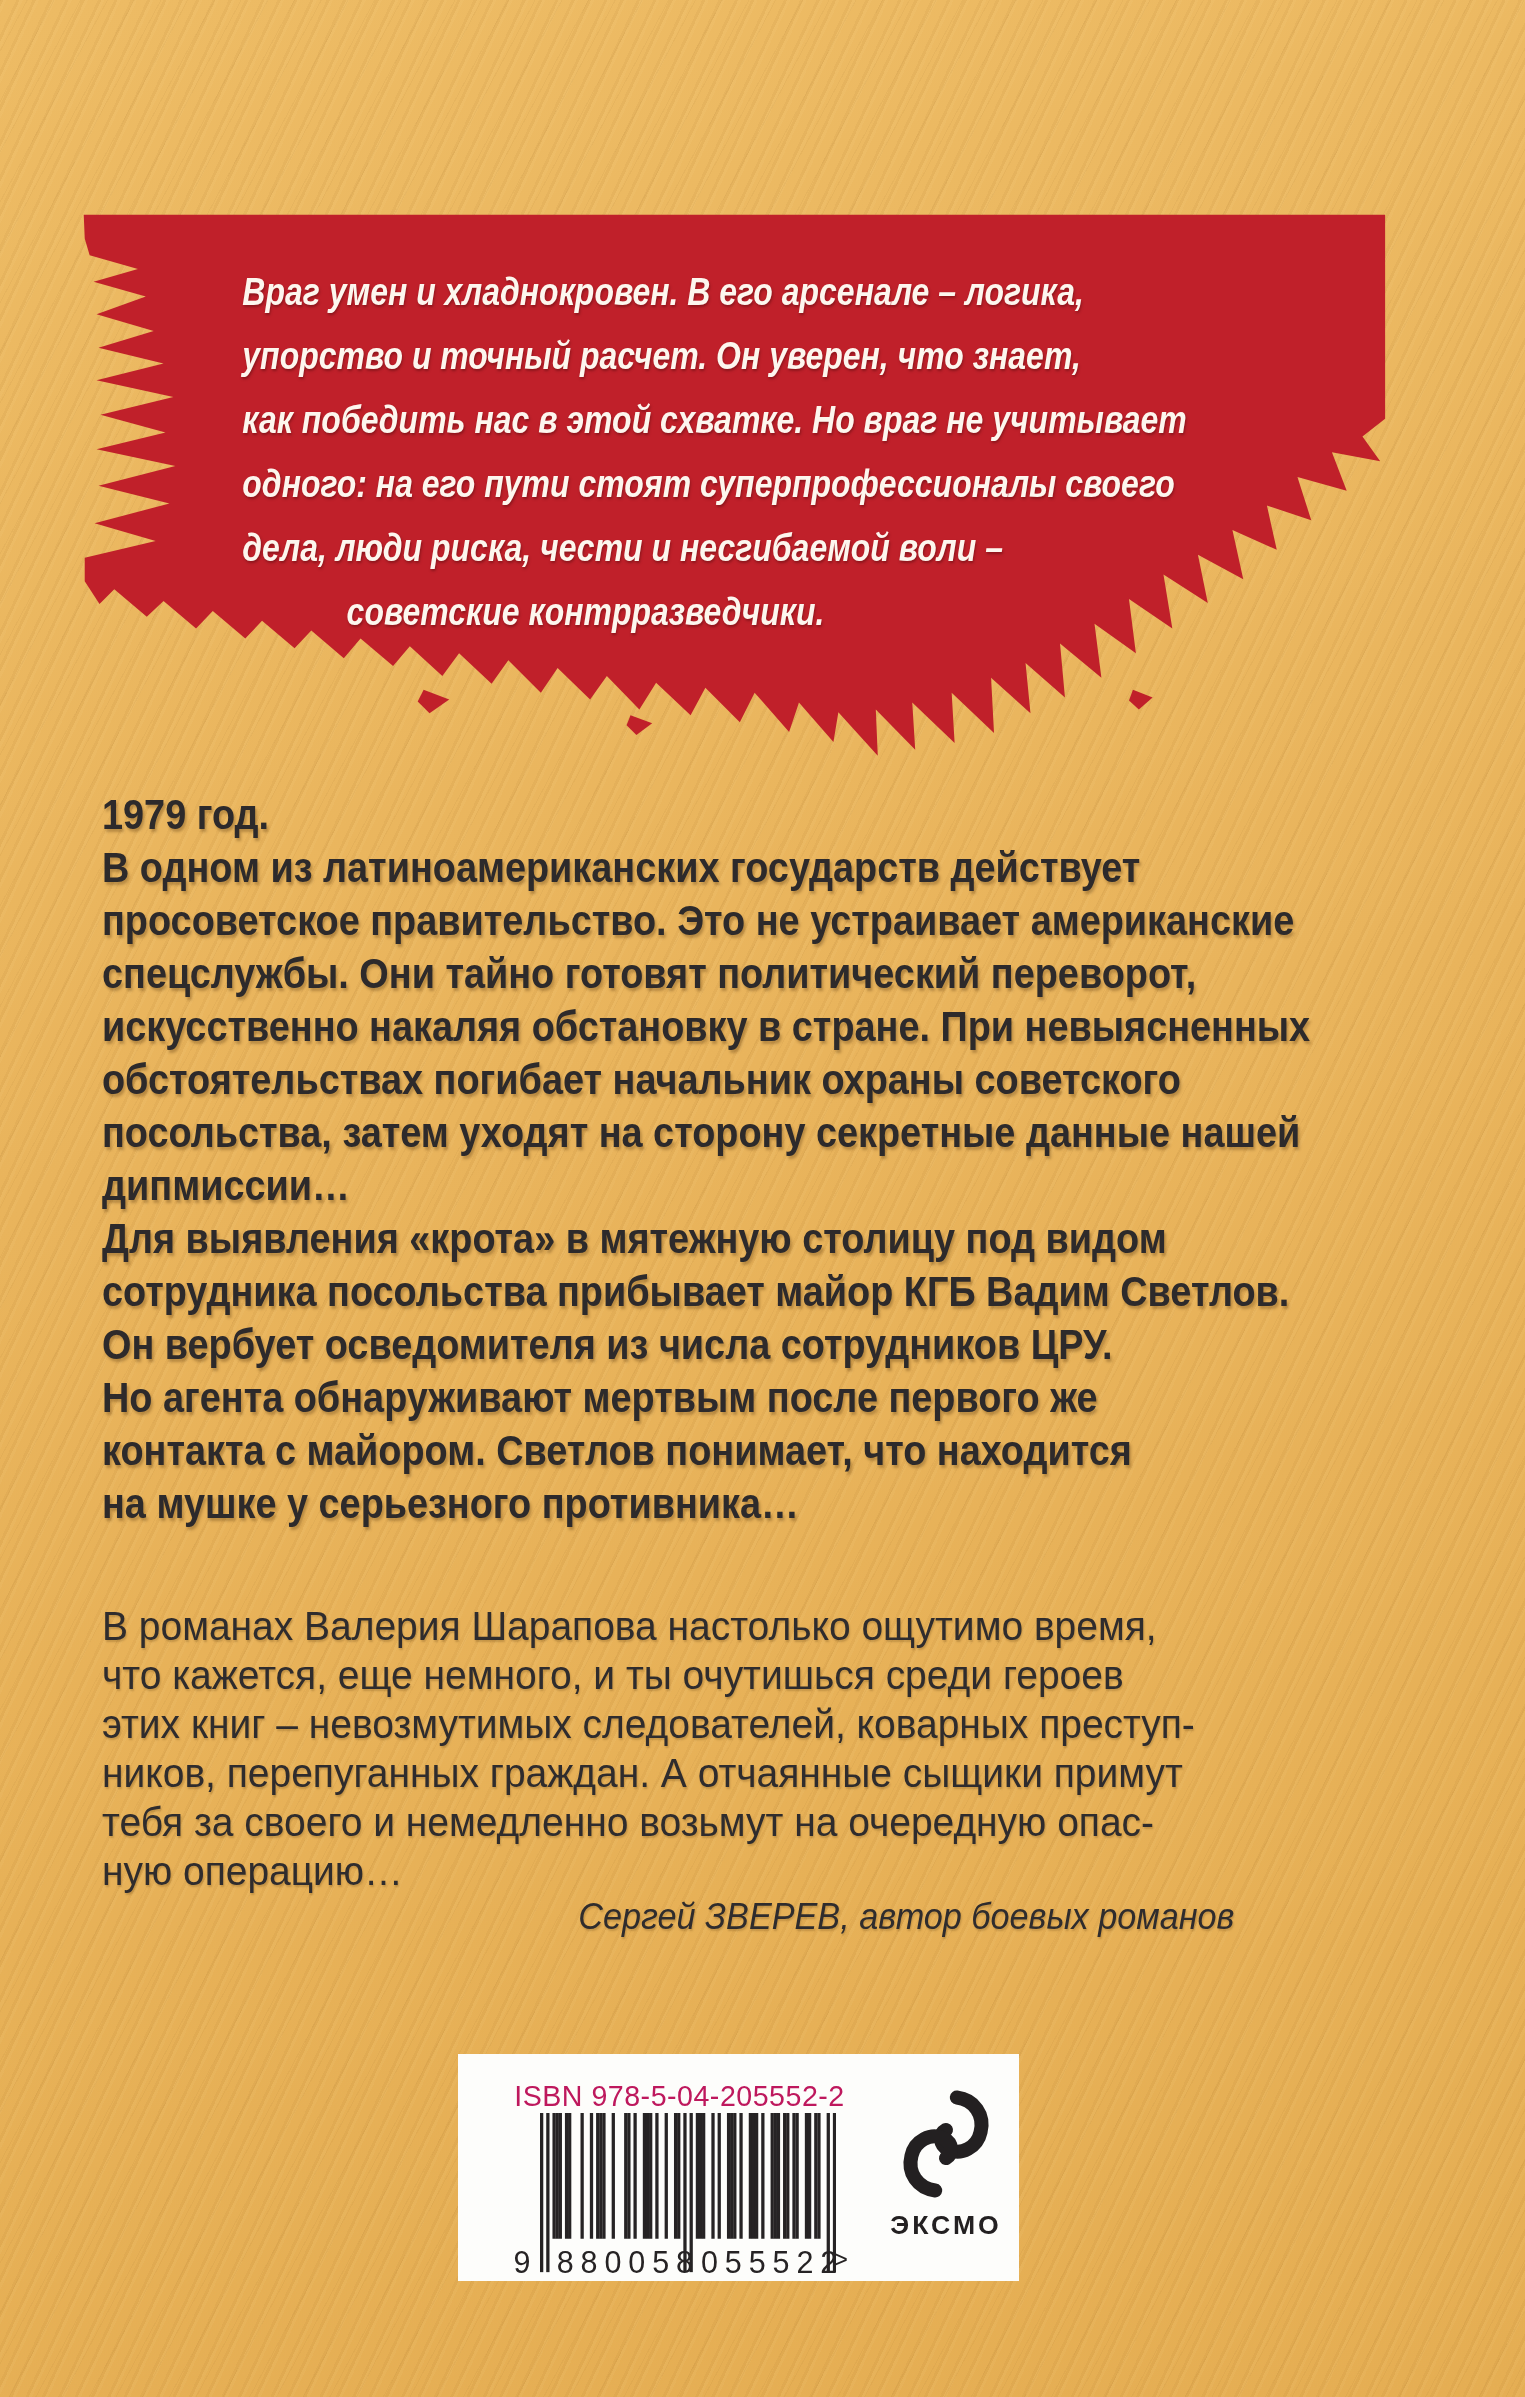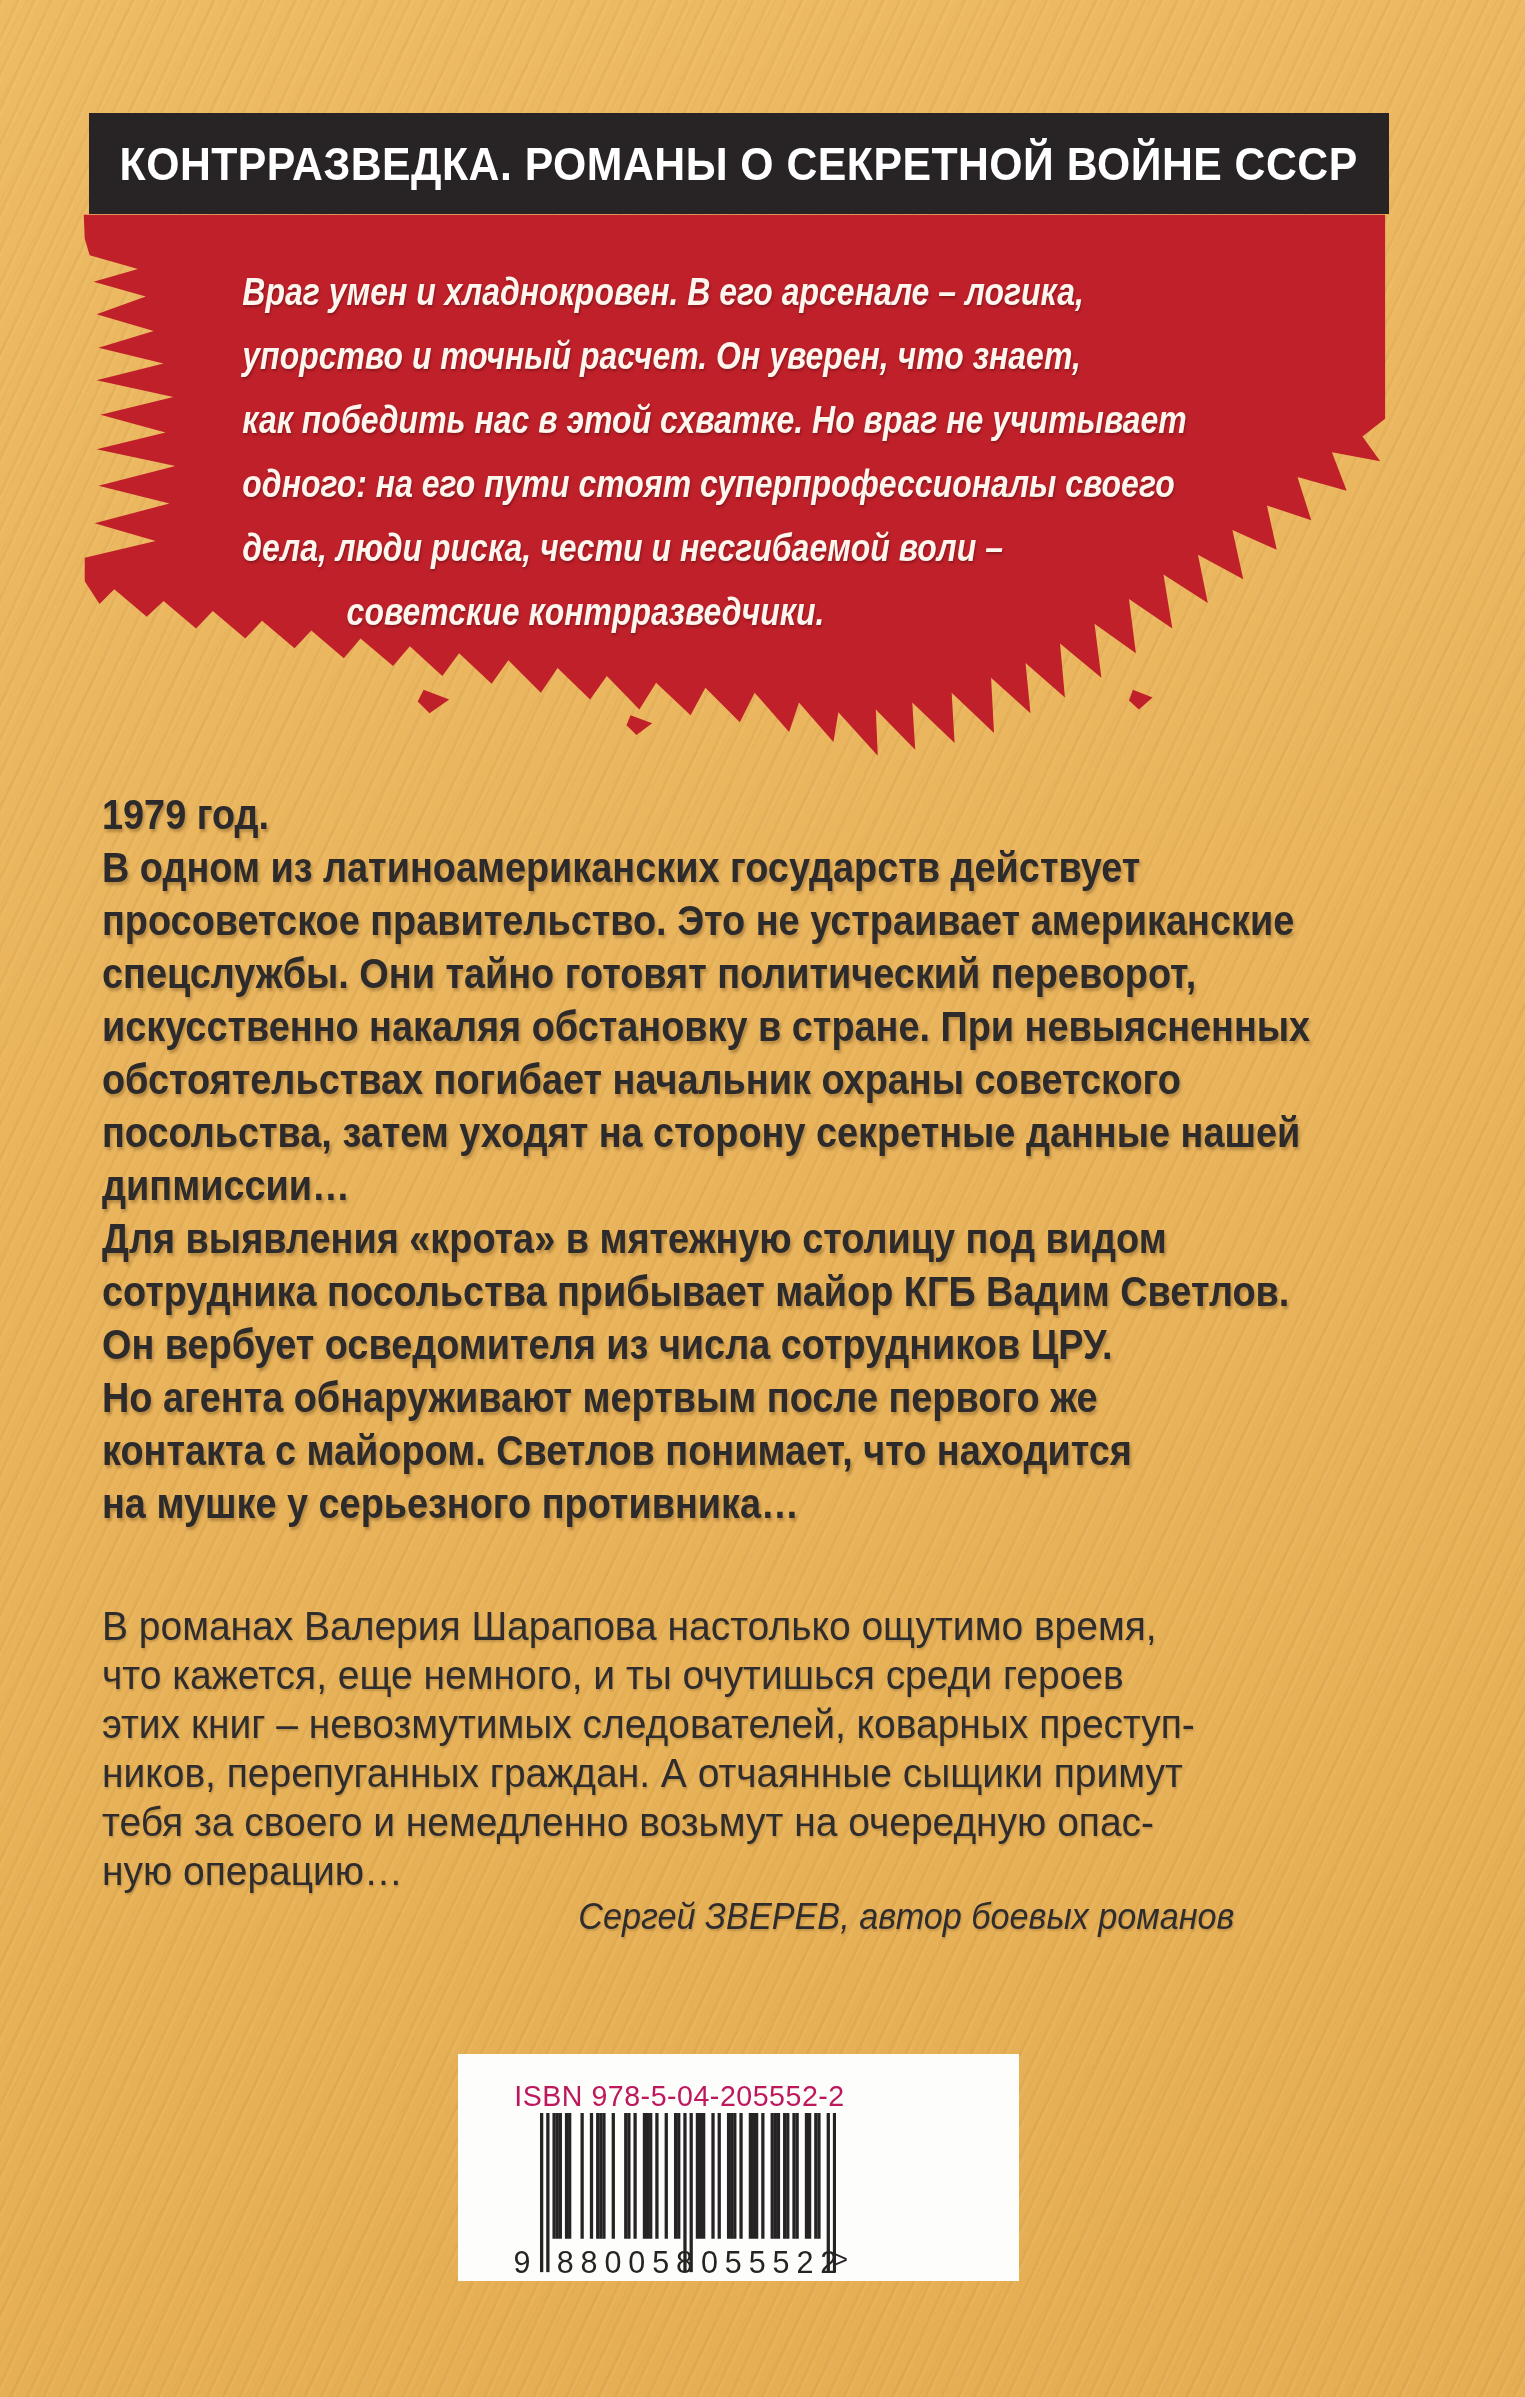--- a/index.html
+++ b/index.html
@@ -63,23 +63,20 @@
         L216,620 L199,638 L166,610 L149,626 L116,598 L101,613 L86,590
         L86,566 L158,549 L96,531 L172,511 L100,493 L178,473 L98,456 L168,439
         L102,421 L176,403 L98,386 L166,369 L100,353 L156,336 L98,319 L148,301
         L95,286 L140,273 L91,259 L86,242 Z"></path>
       <path d="M430,700 l26,10 -20,14 -12,-12 z"></path>
       <path d="M640,726 l22,8 -16,12 -10,-10 z"></path>
       <path d="M1150,700 l20,8 -14,12 -10,-9 z"></path>
     </g>
   </svg>
 
-  <div class="abs banner" style="background:#282425;">
-    <div class="banner-title">КОНТРРАЗВЕДКА. РОМАНЫ О СЕКРЕТНОЙ ВОЙНЕ СССР</div>
-  </div>
 
   <div class="abs quote">
       <div class="quote-line">Враг умен и хладнокровен. В его арсенале – логика,</div>
       <div class="quote-line">упорство и точный расчет. Он уверен, что знает,</div>
       <div class="quote-line">как победить нас в этой схватке. Но враг не учитывает</div>
       <div class="quote-line">одного: на его пути стоят суперпрофессионалы своего</div>
       <div class="quote-line">дела, люди риска, чести и несгибаемой воли –</div>
       <div class="quote-line">советские контрразведчики.</div>
     </div>
 
@@ -168,16 +165,25 @@
           <rect x="94" y="0" width="1.05" height="162" fill="#262324"></rect>
         </svg>
       <div class="barcode-digits">
         <span class="bd-lead">9</span>
         <span class="bd-g1">880058</span>
         <span class="bd-g2">055522</span>
         <span class="bd-suf">&gt;</span>
       </div>
     </div>
 
+    <div class="publisher">
+      <svg width="108" height="120" viewBox="0 0 100 110" aria-hidden="true">
+        <g fill="none" stroke="#232021" stroke-width="13" stroke-linecap="round">
+          <path d="M60 12 c 16 2 26 16 22 32 c -3 14 -18 22 -30 16 c -8 -4 -9 -14 -2 -18"></path>
+          <path d="M60 12 c 16 2 26 16 22 32 c -3 14 -18 22 -30 16 c -8 -4 -9 -14 -2 -18" transform="rotate(180 50 55)"></path>
+        </g>
+      </svg>
+      <div class="publisher-name">ЭКСМО</div>
+    </div>
   </div>
 
 </div>
 
 
 </body></html>

